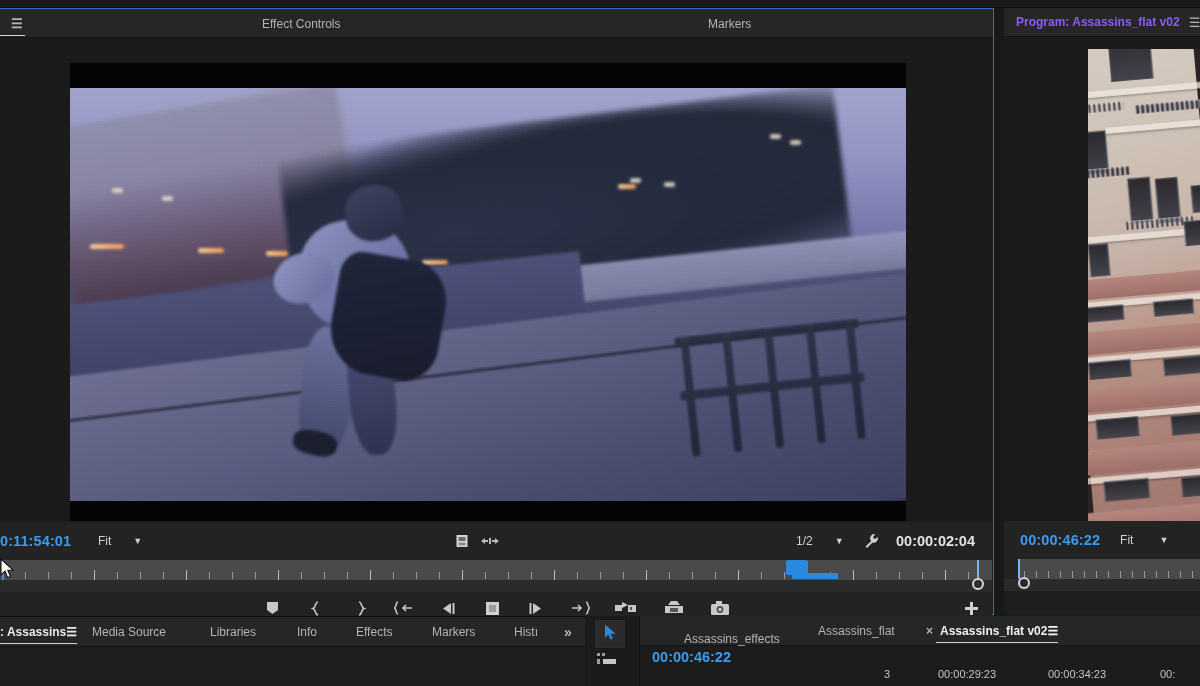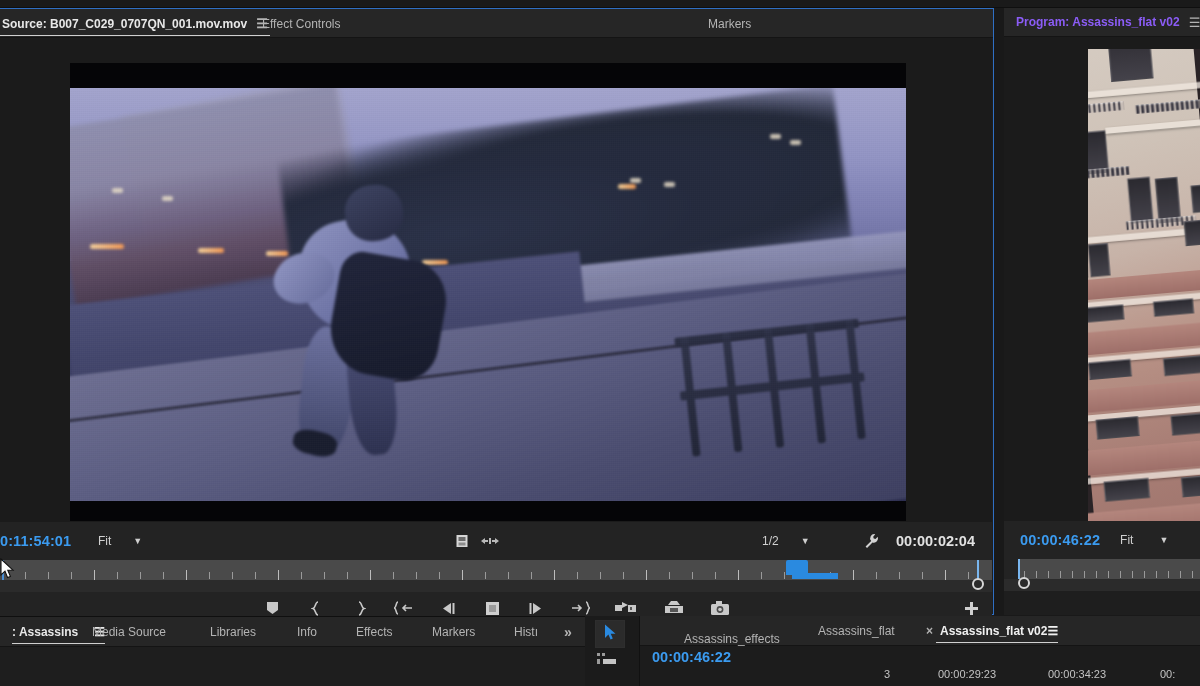--- a/index.html
+++ b/index.html
@@ -322,21 +322,20 @@
 <body>
 
 <div id="app">
 
   <div class="top-strip"></div>
 
   <div class="source-panel">
 
     <div class="tabbar">
       <div class="tab active" style="left:0px;">
-        <span>Source: B007_C029_0707QN_001.mov.mov</span>
         <span class="burger">☰</span>
       </div>
       <div class="tab" style="left:260px;">
         <span>Effect Controls</span>
       </div>
       <div class="tab" style="left:706px;">
         <span>Markers</span>
       </div>
     </div>
 
@@ -413,21 +412,21 @@
           </svg>
       </div>
       <div style="position:absolute;left:481px;" class="small-icon">
         <svg width="18" height="10" viewBox="0 0 18 10">
             <path d="M0 5 L4 2 L4 4 L7 4 L7 6 L4 6 L4 8 Z" fill="#b9b9b9"></path>
             <rect x="8" y="2" width="2" height="6" fill="#b9b9b9"></rect>
             <path d="M18 5 L14 2 L14 4 L11 4 L11 6 L14 6 L14 8 Z" fill="#b9b9b9"></path>
           </svg>
       </div>
 
-      <div class="dropdown" style="position:absolute;left:756px;">
+      <div class="dropdown" style="position:absolute;left:790px;">
         <span>1/2</span>
         <span class="caret">▼</span>
       </div>
 
       <div style="position:absolute;left:864px;" class="small-icon">
         <svg width="16" height="16" viewBox="0 0 16 16">
             <path d="M11.2 1.2a4.2 4.2 0 0 0-4 6.9L1.6 13.6l1.4 1.4 5.5-5.6a4.2 4.2 0 0 0 5.2-5.6l-2.2 2.2-1.8-.5-.5-1.8z" fill="#d2d2d2"></path>
           </svg>
       </div>
 
@@ -655,21 +654,21 @@
       <div class="prog-scrub-bottom">
         <div class="zoom-knob" style="left:14px;top:-2px;"></div>
       </div>
     </div>
   </div>
 
   <div class="bottom">
 
     <div class="proj-panel">
       <div class="proj-tabs">
-        <div class="ptab active" style="left:12px;gap:16px;">
+        <div class="ptab active" style="left:0px;">
           <span>: Assassins</span>
           <span class="burger">☰</span>
         </div>
         <div class="ptab" style="left:92px;">
           <span>Media Source</span>
         </div>
         <div class="ptab" style="left:210px;">
           <span>Libraries</span>
         </div>
         <div class="ptab" style="left:297px;">

